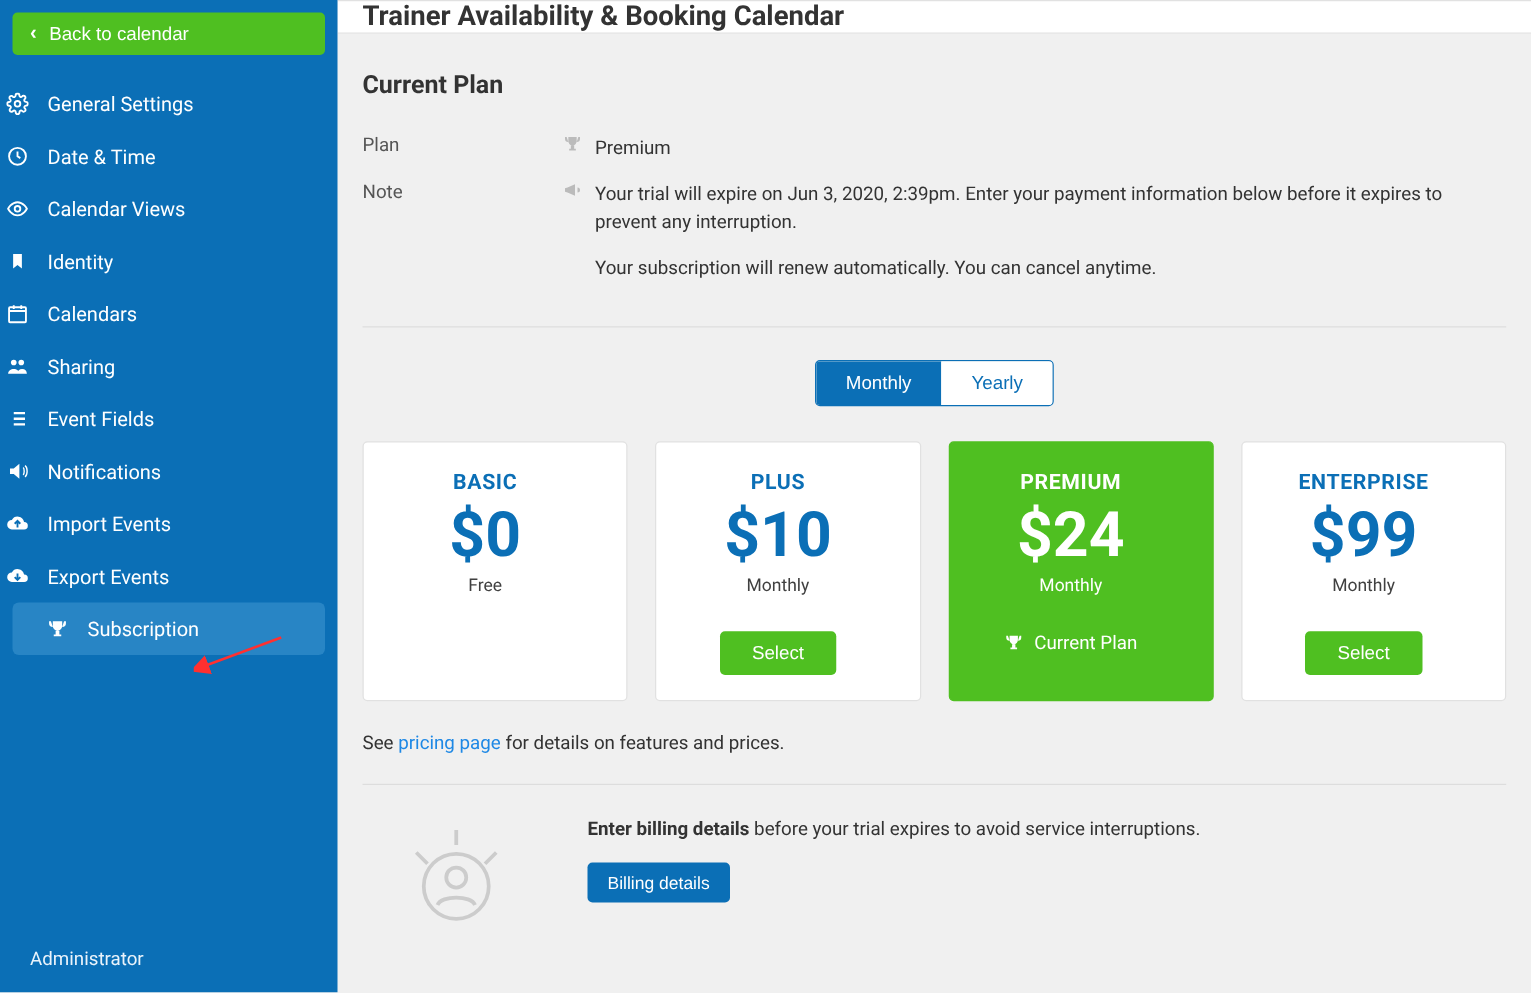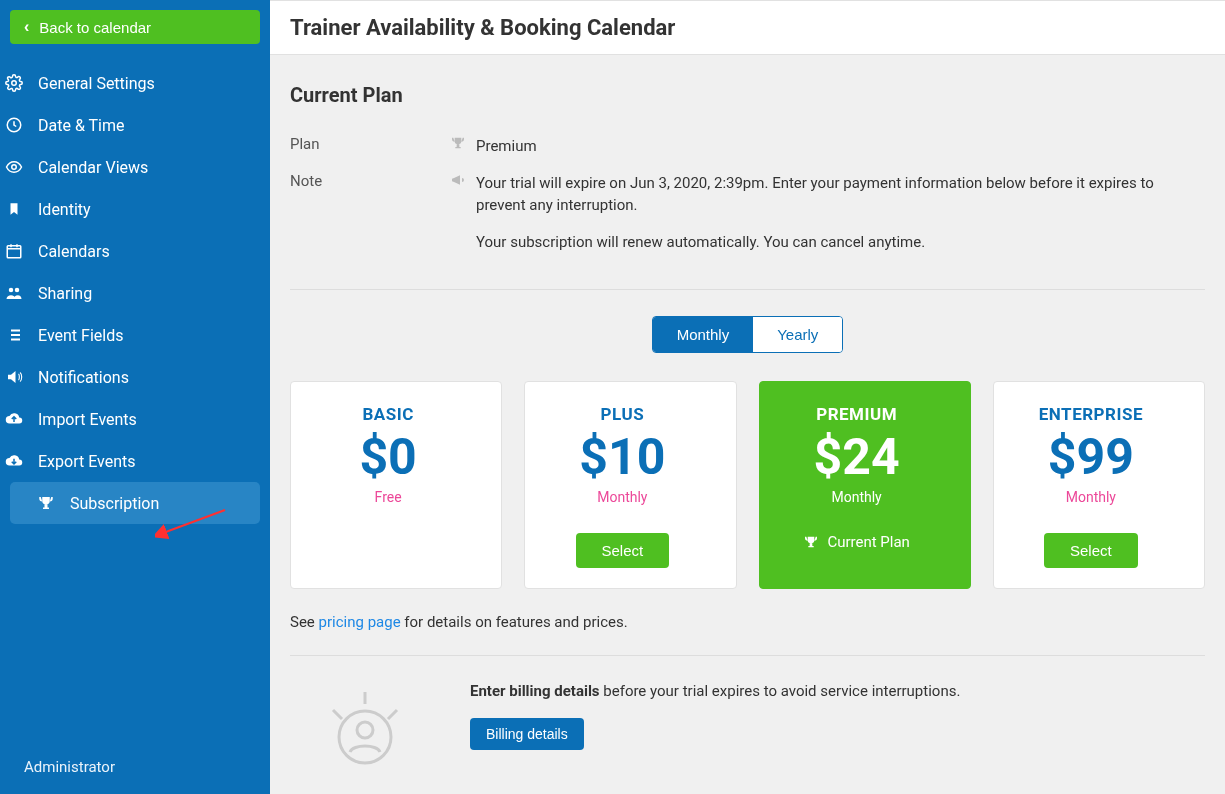--- a/index.html
+++ b/index.html
@@ -79,21 +79,21 @@
     flex: 1;
     background: #f0f0f0;
     display: flex;
     flex-direction: column;
     overflow: hidden;
   }
   .topbar {
     background: #fff;
     border-bottom: 1px solid #e1e1e1;
     border-top: 1px solid #e1e1e1;
-    padding: 14px 20px;
+    padding: 0 20px;
   }
   .topbar h1 {
     font-size: 22px;
     font-weight: 700;
     color: #333;
   }
   .content {
     padding: 28px 20px 20px 20px;
     overflow-y: auto;
     flex: 1;
@@ -185,21 +185,21 @@
   .plan.current .plan-name { color: #fff; }
   .plan-price {
     font-size: 50px;
     font-weight: 700;
     color: #0b6fb6;
     line-height: 1.1;
   }
   .plan.current .plan-price { color: #fff; }
   .plan-interval {
     font-size: 14px;
-    color: #ec4899;
+    color: #404040;
     margin-top: 4px;
   }
   .plan.current .plan-interval { color: #fff; }
   .plan-action {
     margin-top: 28px;
   }
   .select-btn {
     background: #4fbf21;
     color: #fff;
     border: none;

